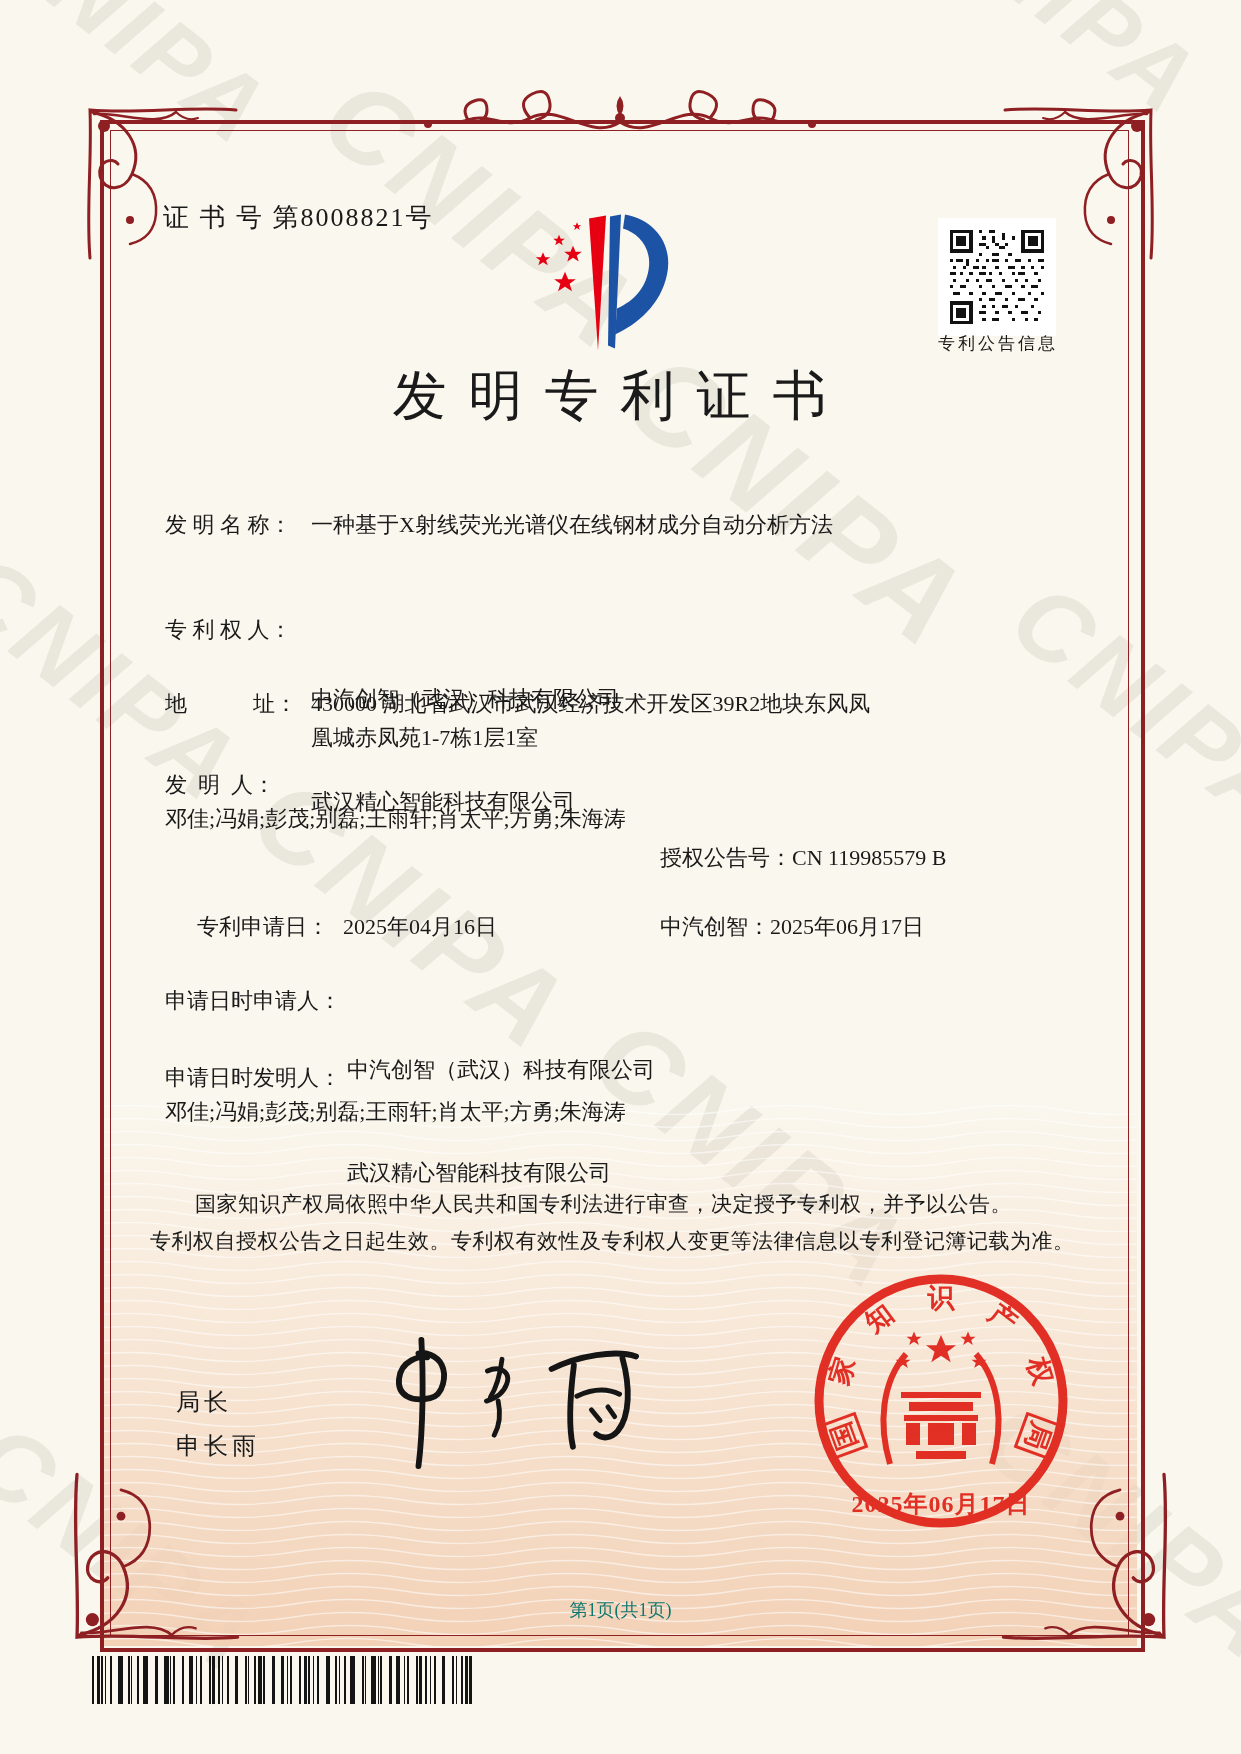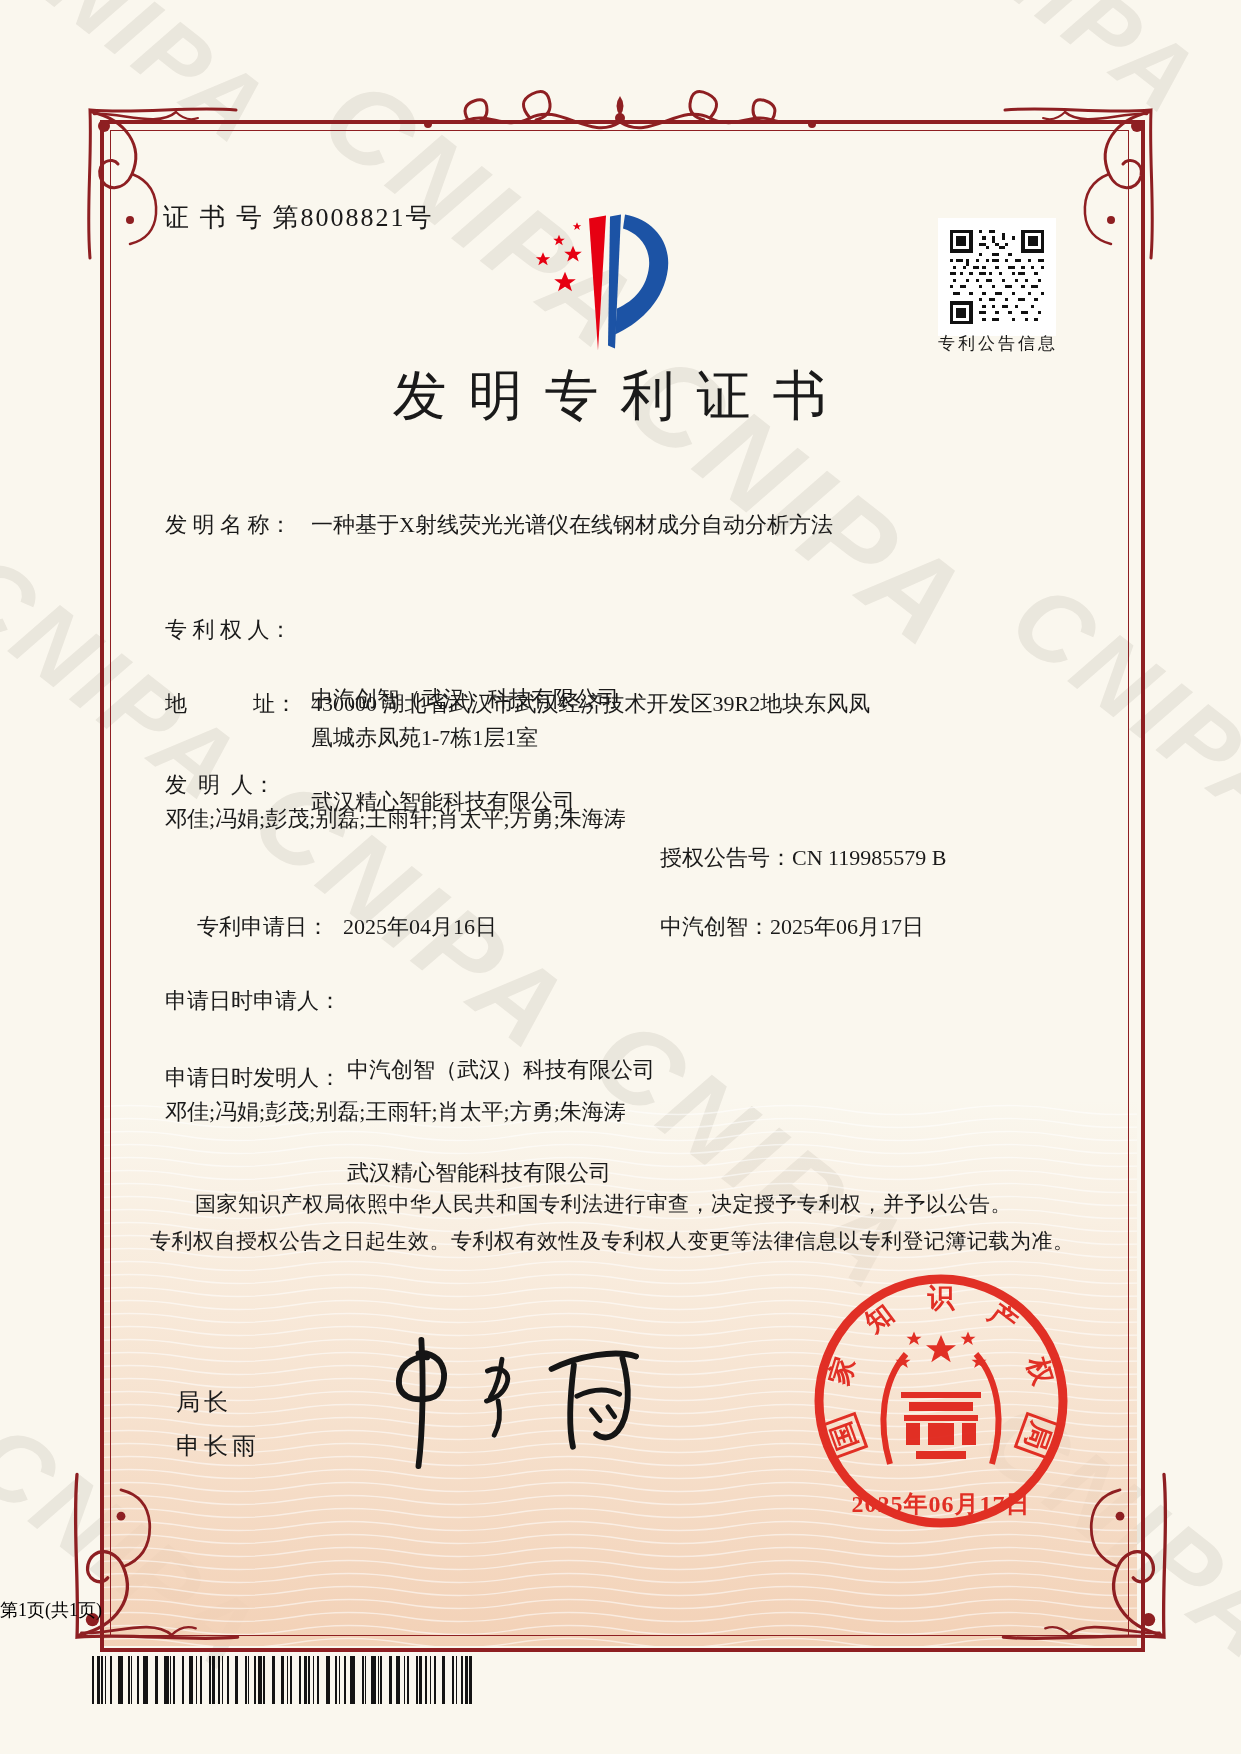--- a/index.html
+++ b/index.html
@@ -74,21 +74,21 @@
   .seal{position:absolute;left:810px;top:1270px;width:262px;height:262px;opacity:0.95;}
   .seal svg.ring{position:absolute;inset:0;}
   .seal-char{position:absolute;font-size:27px;font-weight:bold;color:#e0261c;
              transform-origin:center;white-space:pre;}
   .seal-frame{position:absolute;width:38px;height:38px;border:3px solid #e0261c;box-sizing:border-box;}
   .seal-date{position:absolute;left:0;top:218px;width:100%;text-align:center;
              font-size:24px;font-weight:bold;color:#e0261c;letter-spacing:1px;}
   .emblem{position:absolute;left:66px;top:52px;width:130px;height:152px;}
 
   
-  .page-info{position:absolute;left:0;top:1598px;width:100%;font-size:18px;color:#000000;}
+  .page-info{position:absolute;left:0;top:1598px;width:100%;text-align:center;font-size:18px;color:#0f766e;}
   .barcode{position:absolute;left:92px;top:1656px;width:386px;height:48px;background-color:transparent;
     background-image:
       repeating-linear-gradient(90deg,#141414 0,#141414 2px,transparent 2px,transparent 9px),
       repeating-linear-gradient(90deg,#141414 0,#141414 1px,transparent 1px,transparent 13px),
       repeating-linear-gradient(90deg,transparent 0,transparent 5px,#141414 5px,#141414 8px,transparent 8px,transparent 23px);}
 </style>
 </head>
 <body>
 
 <div class="page">

